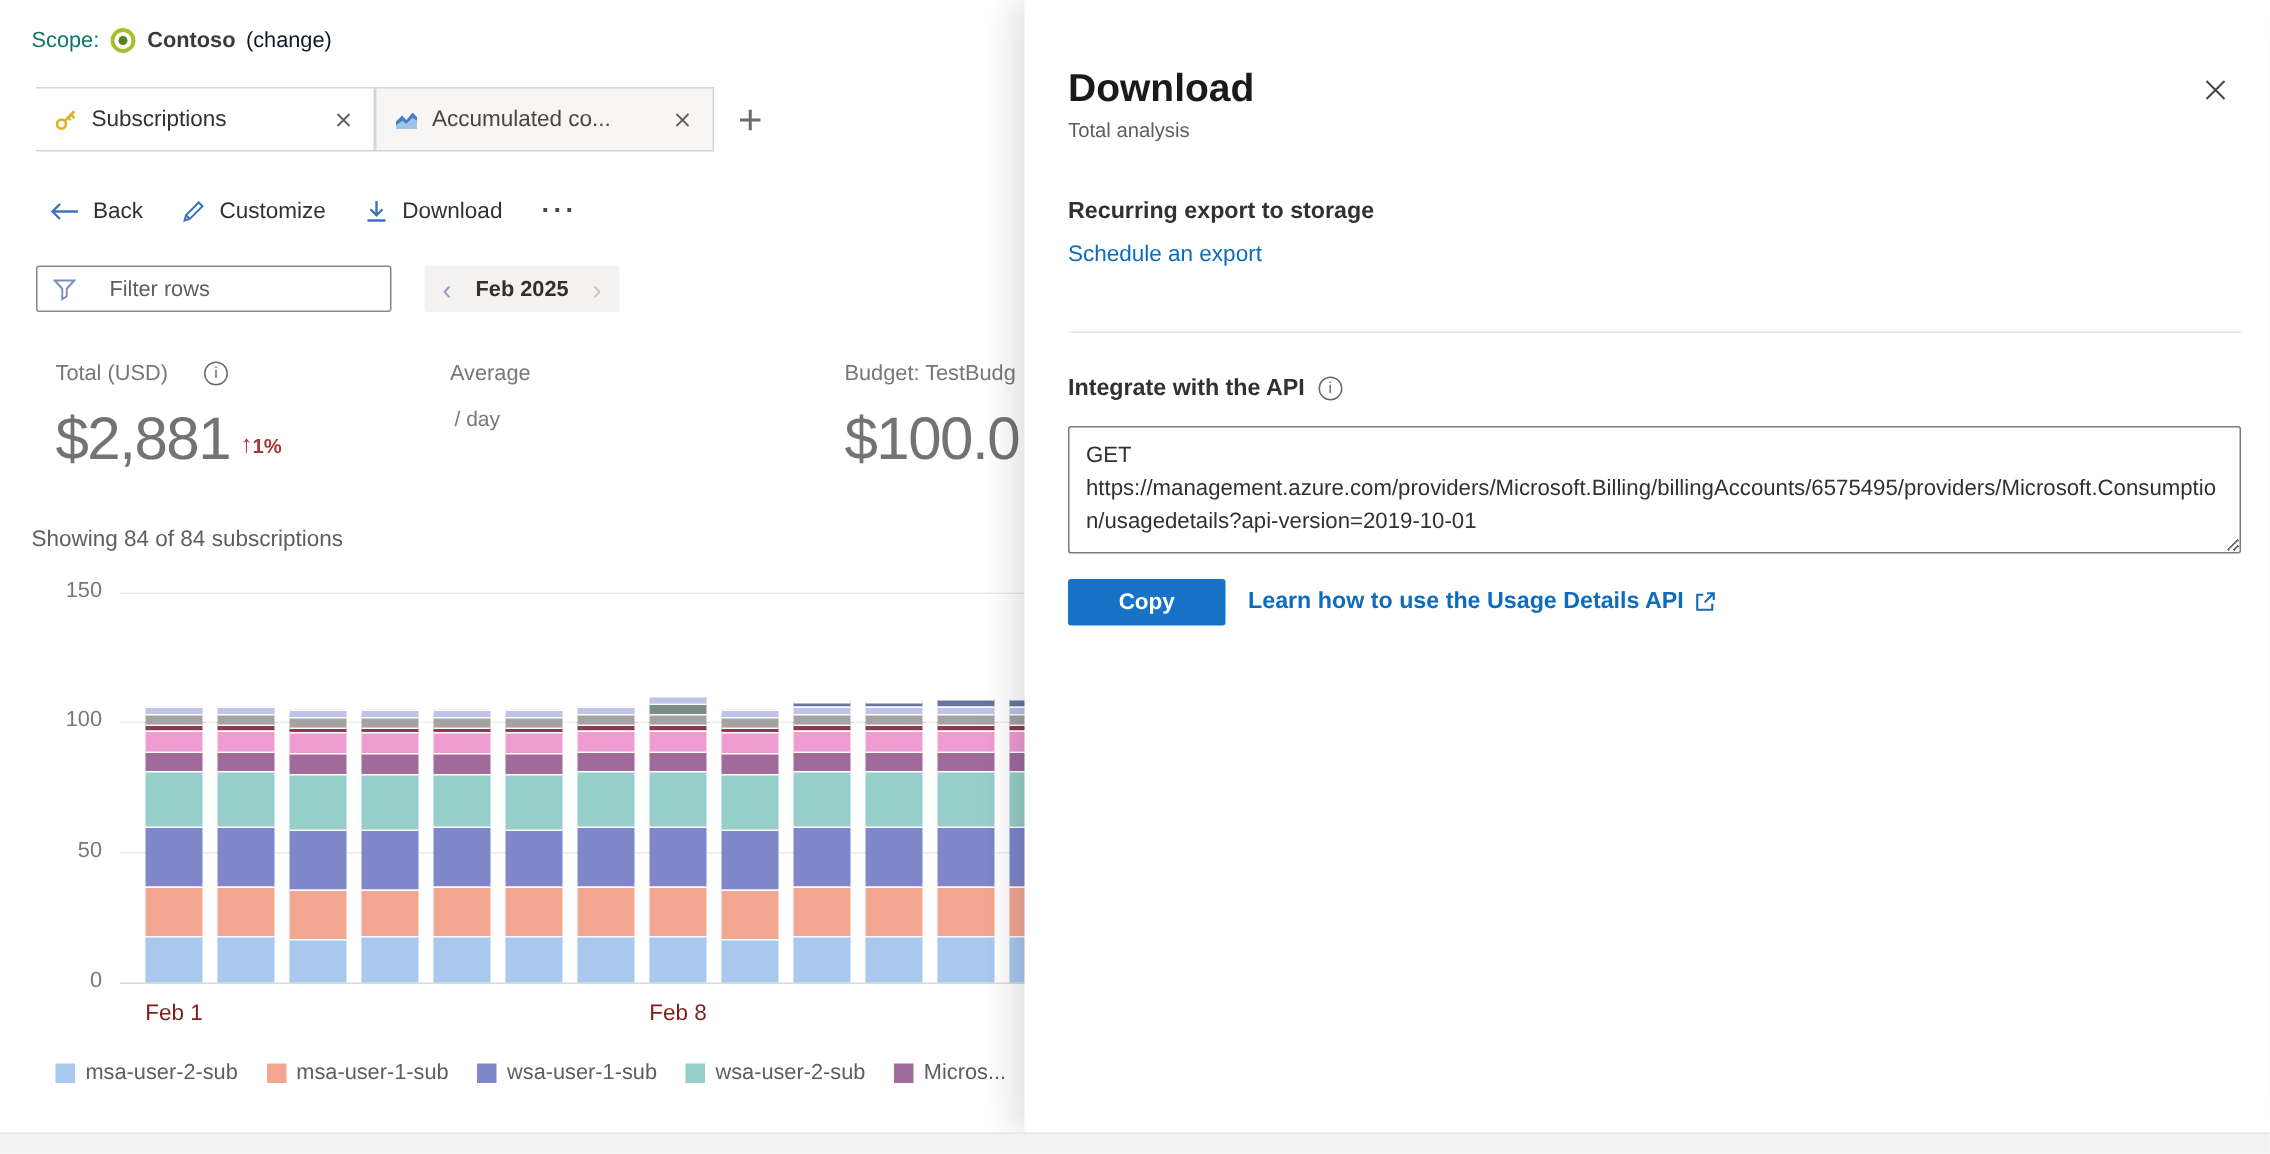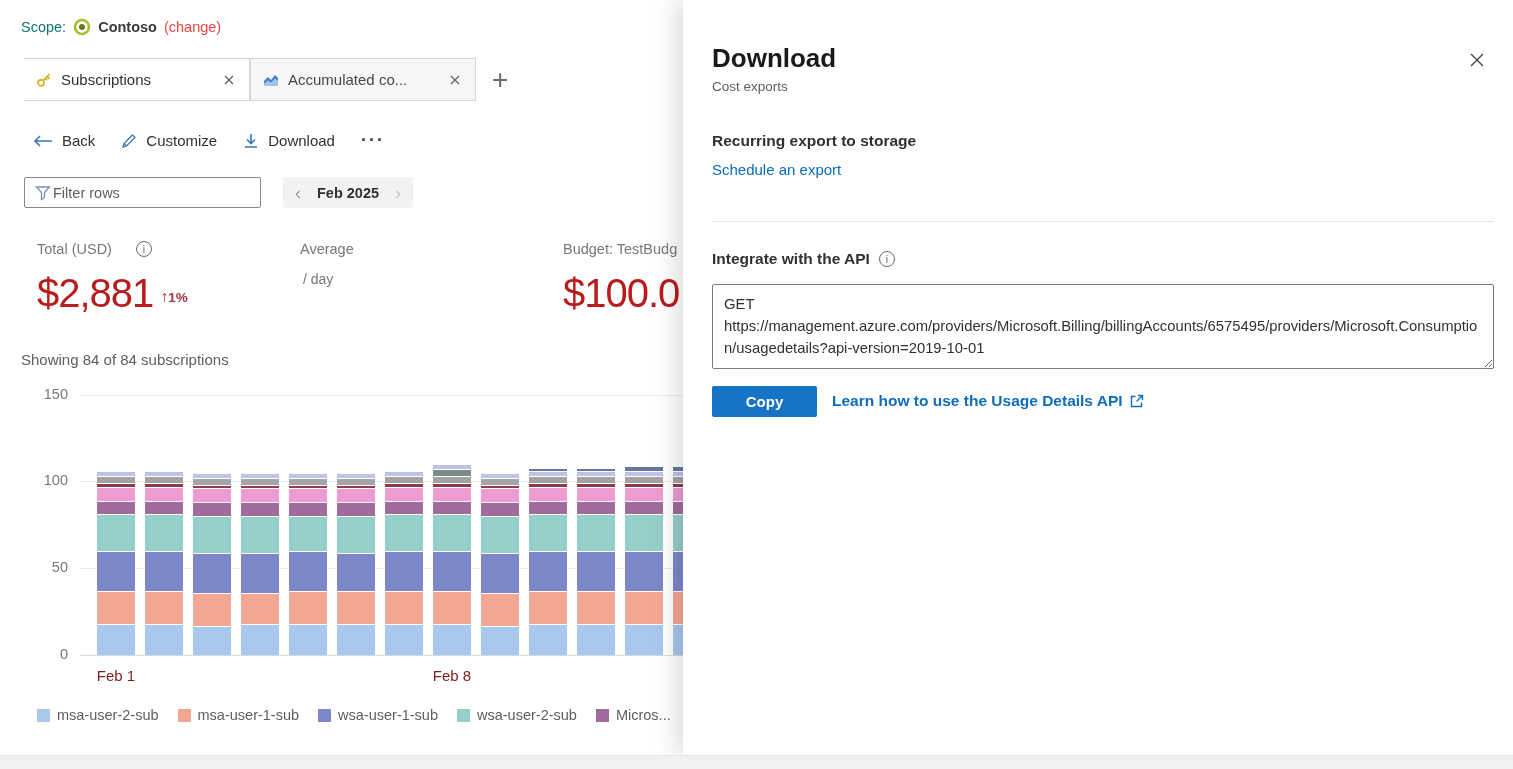--- a/index.html
+++ b/index.html
@@ -4,54 +4,54 @@
 <style>
   *{box-sizing:border-box;margin:0;padding:0}
   html,body{width:1513px;height:769px;overflow:hidden;background:#fff;
     font-family:"Liberation Sans",sans-serif;color:#323130}
   .content{position:absolute;inset:0}
 
   
   .scope-row{position:absolute;top:18px;left:21px;display:flex;align-items:center;gap:7px;font-size:14.5px}
   .scope-label{color:#0f766e}
   .scope-name{font-weight:700;color:#3b3a39}
-  .scope-change{color:#ef4444;cursor:pointer}
+  .scope-change{color:#0f172a;cursor:pointer}
 
   
   .tabs-row{position:absolute;top:58px;left:24px;display:flex;align-items:stretch;height:43px}
   .view-tab{width:226px;border:1px solid #d8d6d4;background:#f7f6f5;display:flex;align-items:center;
     gap:9px;padding:0 12px;font-size:15px;color:#484644;cursor:pointer;white-space:nowrap;overflow:hidden}
   .view-tab.active{background:#fff;border-left:none;color:#323130}
   .tab-close{margin-left:auto;display:flex;cursor:pointer;padding:3px}
   .add-tab{align-self:center;margin-left:16px;font-size:28px;color:#6e6b68;cursor:pointer;line-height:28px;font-weight:400}
 
   
   .toolbar-row{position:absolute;top:130px;left:33px;display:flex;align-items:center;gap:26px;font-size:15px;color:#323130}
   .tool{display:flex;align-items:center;gap:9px;cursor:pointer}
   .tool-more{font-size:18px;letter-spacing:2px;color:#484644;cursor:pointer;font-weight:700}
 
   
   .filter-row{position:absolute;top:177px;left:24px;display:flex;align-items:center;gap:22px}
   .filter-box{position:relative;width:237px;height:31px;border:1px solid #8a8886;border-radius:2px;
     display:flex;align-items:center;padding:0 8px 0 10px;background:#fff}
-  .filter-box input{border:none;outline:none;flex:1;font-size:14.5px;color:#323130;margin-left:2px;font-family:inherit;min-width:0}
+  .filter-box input{border:none;outline:none;flex:1;font-size:14.5px;color:#323130;margin-left:22px;font-family:inherit;min-width:0}
   .filter-box input::placeholder{color:#605e5c}
   .date-nav{height:31px;background:#f3f2f1;border-radius:2px;display:flex;align-items:center;gap:16px;
     padding:0 12px;font-size:14.5px}
   .chev{font-size:18px;line-height:1;cursor:pointer}
   .chev-prev{color:#8f9dbd}
   .chev-next{color:#c6c4c2}
   .period{font-weight:700;color:#323130}
 
   
   .kpi{position:absolute;top:241px;white-space:nowrap}
   .kpi-total{left:37px}.kpi-average{left:300px}.kpi-budget{left:563px}
   .kpi .label{font-size:14.5px;color:#797775;display:flex;align-items:center;gap:24px}
   .value-row{display:flex;align-items:flex-end;gap:7px;margin-top:14px}
-  .value{font-size:40px;color:#b91c1c;letter-spacing:-1px;line-height:1.1}
+  .value{font-size:40px;color:#737373;letter-spacing:-1px;line-height:1.1}
   .delta{display:flex;align-items:center;color:#a4373a;margin-bottom:9px}
   .delta .arrow{font-size:16px}
   .delta .pct{font-size:13.5px;font-weight:700}
   .unit{font-size:14px;color:#797775;margin-bottom:9px;margin-left:3px}
 
   .showing{position:absolute;top:351px;left:21px;font-size:15px;color:#605e5c}
 
   
   .chart{position:absolute;top:388px;left:0;width:1460px;height:300px}
   .gridline{position:absolute;right:10px;left:80px;height:1px;background:#eaeaea}
@@ -409,21 +409,21 @@
         <span>wsa-user-2-sub</span>
       </div>
       <div class="legend-item">
         <span class="swatch" style="background: rgb(160, 107, 156);"></span>
         <span>Micros...</span>
       </div>
     </div>
 
   <div class="panel">
     <div class="panel-title">Download</div>
-    <div class="panel-subtitle">Cost exports</div>
+    <div class="panel-subtitle">Total analysis</div>
     <span class="panel-close">
       <span style="display:flex">
         <svg width="14" height="14" viewBox="0 0 14 14">
             <path d="M1 1 L13 13 M13 1 L1 13" stroke="#424242" stroke-width="1.3"></path>
           </svg>
       </span>
     </span>
 
 
     <div class="section-heading recurring-heading">Recurring export to storage</div>

